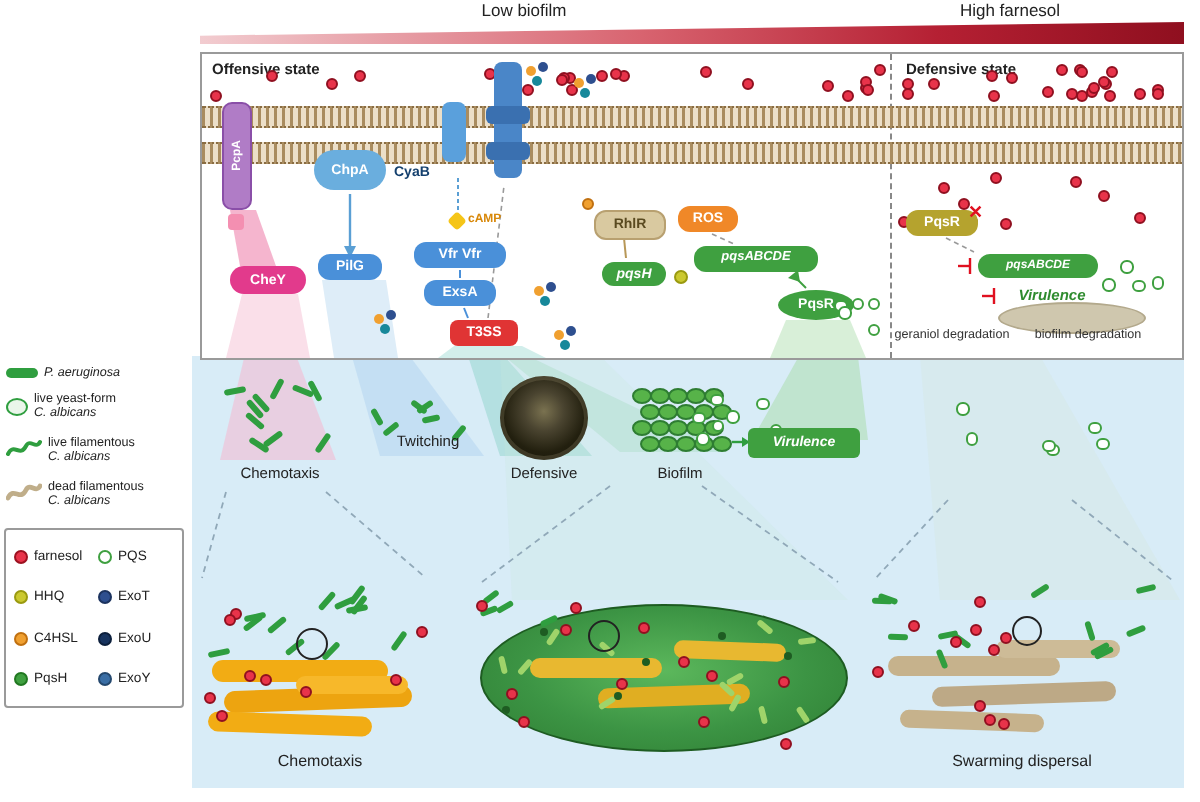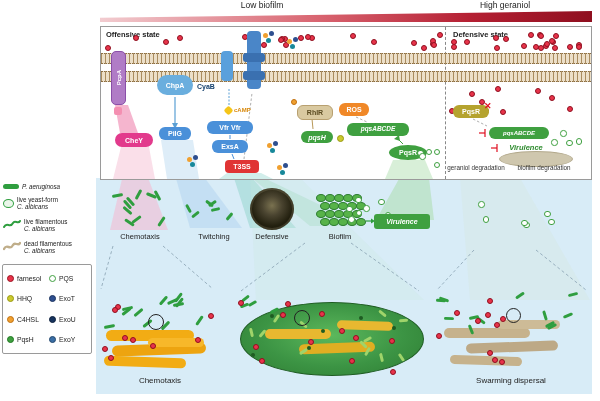--- a/index.html
+++ b/index.html
@@ -58,21 +58,21 @@
      border:1.5px solid #1e5c22;z-index:2}
   .layer{position:absolute;z-index:3}
   .caplg{font-size:8px}
 </style>
 </head>
 <body>
 
 <div class="canvas">
 
   <div class="hlabel" style="left:222px;top:0">Low biofilm</div>
-  <div class="hlabel" style="left:465px;top:0">High geraniol</div>
+  <div class="hlabel" style="left:465px;top:0">High farnesol</div>
   <div class="wedge"></div>
 
   <div class="blueband"></div>
 
   <svg class="overlay" width="600" height="401">
     <polygon points="126,162 142,162 168,230 110,230" fill="#f5b8cf" opacity=".55"></polygon>
     <polygon points="168,150 184,150 242,228 190,228" fill="#b5d6f0" opacity=".55"></polygon>
     <polygon points="234,178 252,178 296,228 250,228" fill="#8fd4cc" opacity=".5"></polygon>
     <polygon points="252,178 264,178 364,226 310,226" fill="#a5dcc2" opacity=".45"></polygon>
     <polygon points="404,170 428,170 434,220 376,220" fill="#a8dca8" opacity=".5"></polygon>
@@ -292,21 +292,21 @@
   <div class="cap" style="left:108px;top:232px;width:64px">Chemotaxis</div>
 
   <div class="abs layer" id="twitchrods" style="left:184px;top:198px;width:58px;height:30px">
       <div class="rod" style="width: 9px; background: rgb(47, 158, 63); left: 0.0126552px; top: 8.85942px; transform: rotate(60.8966deg);"></div>
       <div class="rod" style="width: 9px; background: rgb(47, 158, 63); left: 6.63726px; top: 15.1143px; transform: rotate(-38.4086deg);"></div>
       <div class="rod" style="width: 9px; background: rgb(47, 158, 63); left: 27.0711px; top: 10.4659px; transform: rotate(-11.6506deg);"></div>
       <div class="rod" style="width: 9px; background: rgb(47, 158, 63); left: 41.3984px; top: 17.0448px; transform: rotate(-50.2964deg);"></div>
       <div class="rod" style="width: 9px; background: rgb(47, 158, 63); left: 20.671px; top: 3.66287px; transform: rotate(36.9928deg);"></div>
       <div class="rod" style="width: 9px; background: rgb(47, 158, 63); left: 23.5252px; top: 3.84617px; transform: rotate(-34.4344deg);"></div>
     </div>
-  <div class="cap" style="left:186px;top:232px;width:56px">Twitching</div>
+  <div class="cap" style="left:186px;top:216px;width:56px">Twitching</div>
 
   <div class="swarm"></div>
   <div class="cap" style="left:244px;top:232px;width:56px">Defensive</div>
 
   <div class="abs layer" id="biofilmgrid" style="left:316px;top:194px;width:48px;height:32px">
       <div class="bio-oval" style="left: 0px; top: 0px;"></div>
       <div class="bio-oval" style="left: 9px; top: 0px;"></div>
       <div class="bio-oval" style="left: 18px; top: 0px;"></div>
       <div class="bio-oval" style="left: 27px; top: 0px;"></div>
       <div class="bio-oval" style="left: 36px; top: 0px;"></div>

